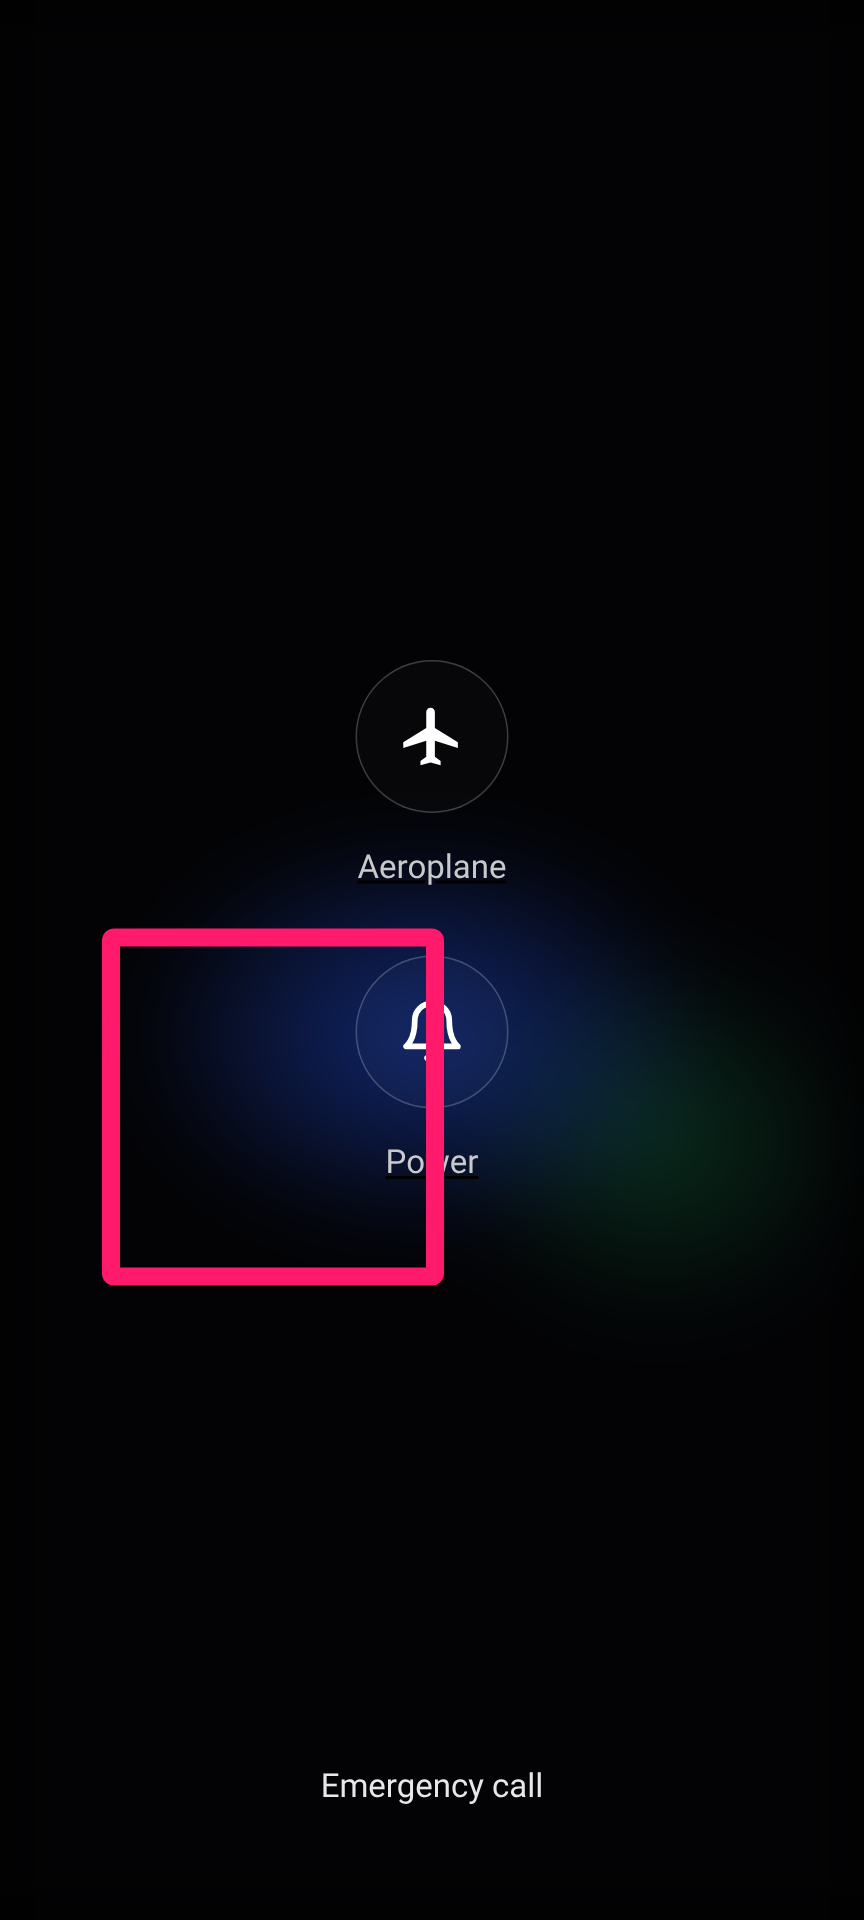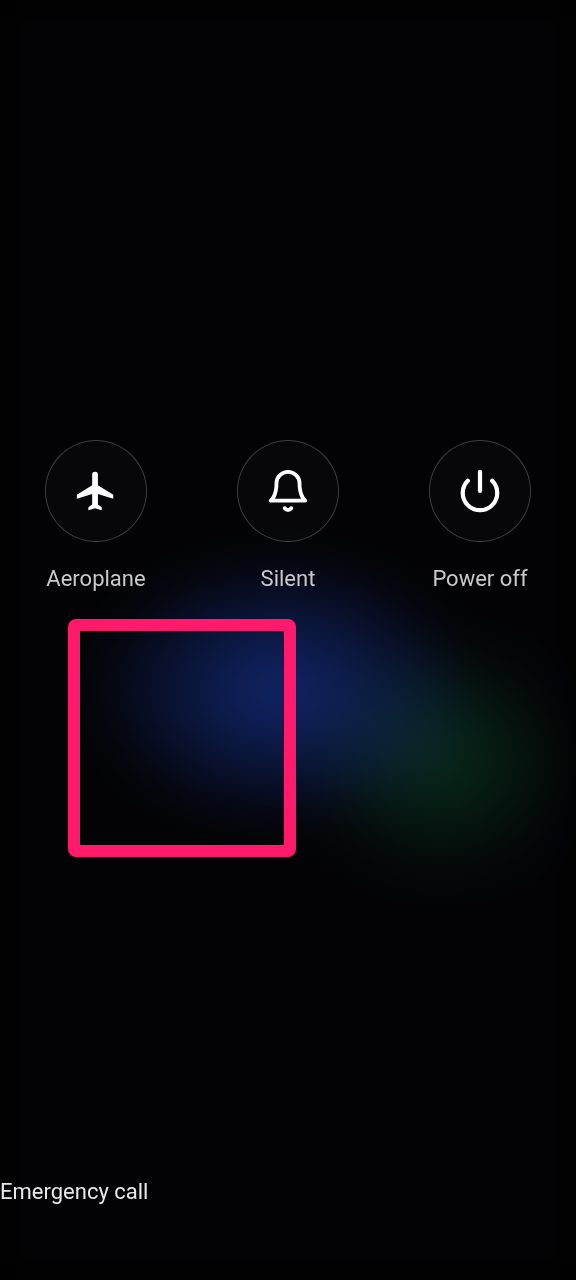--- a/index.html
+++ b/index.html
@@ -16,23 +16,24 @@
         radial-gradient(ellipse 280px 200px at 280px 690px, rgba(30,70,200,0.55), rgba(30,70,200,0) 70%),
         radial-gradient(ellipse 200px 180px at 440px 760px, rgba(20,120,70,0.35), rgba(20,120,70,0) 70%),
         #030305;
       filter: blur(24px);
     }
     .grid {
       position: absolute;
       left: 0; right: 0;
       top: 440px;
       display: grid;
-      grid-template-columns: 1fr 1fr 1fr;
-      row-gap: 78px;
+      grid-template-columns: 1fr;
+      row-gap: 46px;
       justify-items: center;
+      text-decoration: underline;
     }
     .option {
       display: flex;
       flex-direction: column;
       align-items: center;
       gap: 24px;
       width: 180px;
     }
     .circle {
       width: 102px;
@@ -56,21 +57,21 @@
       width: 228px;
       height: 238px;
       border: 12px solid #ff1a6c;
       border-radius: 8px;
       pointer-events: none;
     }
     .emergency {
       position: absolute;
       left: 0; right: 0;
       bottom: 76px;
-      text-align: left;
+      text-align: center;
       color: #e8e8ea;
       font-size: 22px;
     }
     svg { display: block; }
   </style>
 </head>
 <body>
 
 <div class="backdrop"></div>
 
@@ -85,31 +86,22 @@
     <div class="label">Aeroplane</div>
   </div>
 
   <div class="option">
     <div class="circle">
       <svg width="46" height="46" viewBox="0 0 24 24" fill="none" stroke="#ffffff" stroke-width="2" stroke-linecap="round" stroke-linejoin="round">
         <path d="M18 8a6 6 0 0 0-12 0c0 7-3 9-3 9h18s-3-2-3-9"></path>
         <path d="M13.7 21a2 2 0 0 1-3.4 0"></path>
       </svg>
     </div>
-    <div class="label">Silent</div>
+    <div class="label">Power</div>
   </div>
 
 
-  <div class="option">
-    <div class="circle">
-      <svg width="46" height="46" viewBox="0 0 24 24" fill="none" stroke="#ffffff" stroke-width="2.2" stroke-linecap="round">
-        <path d="M18.36 6.64a9 9 0 1 1-12.73 0"></path>
-        <line x1="12" y1="2" x2="12" y2="12"></line>
-      </svg>
-    </div>
-    <div class="label">Power off</div>
-  </div>
 
 </div>
 
 <div class="highlight"></div>
 
 <div class="emergency">Emergency call</div>
 
 </body></html>

